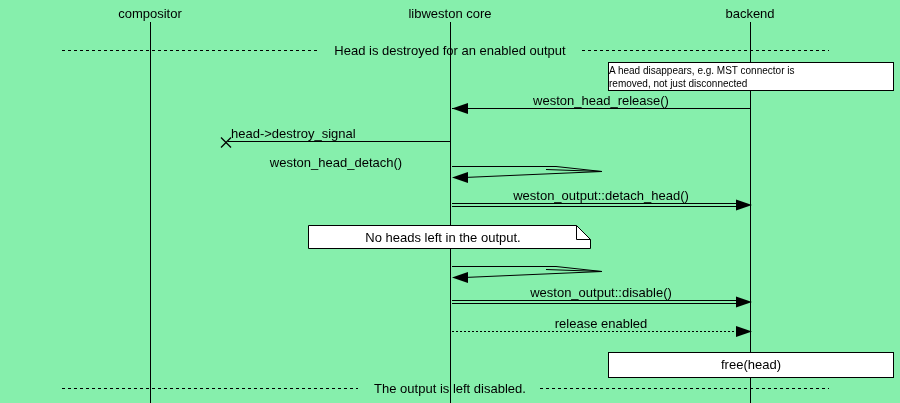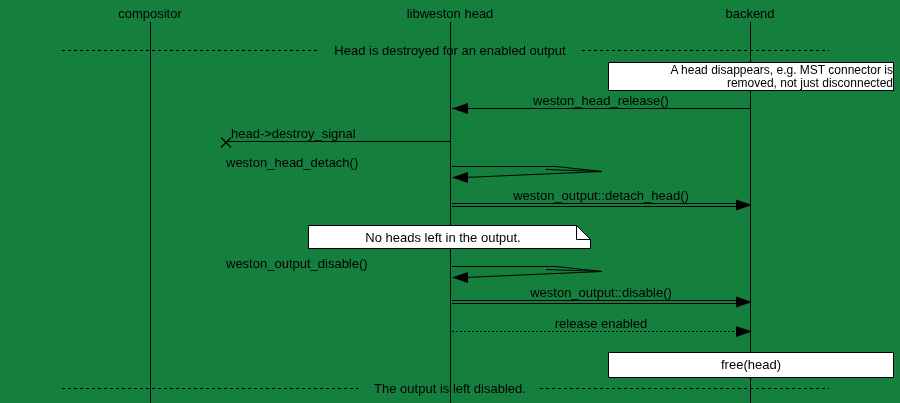--- a/index.html
+++ b/index.html
@@ -1,38 +1,38 @@
 <!DOCTYPE html>
 <html><head>
 <meta charset="utf-8">
 <style>
   html,body{margin:0;padding:0;background:#ffffff;}
   .canvas{
     position:relative;
     width:900px;height:403px;
-    background:#15803d;
+    background:#86efac;
     font-family:"Liberation Sans", sans-serif;
     overflow:hidden;
     color:#000;
   }
   .canvas svg{position:absolute;left:0;top:0;}
   .lbl{
     position:absolute;
     font-size:13px;
     line-height:15px;
     white-space:nowrap;
     color:#000;
   }
   .c{text-align:center;}
-  .r{text-align:left;}
+  .r{text-align:center;}
   .note-text{
     position:absolute;
-    font-size:12px;
+    font-size:10px;
     line-height:13.5px;
-    text-align:right;
+    text-align:left;
     color:#000;
   }
 </style>
 </head>
 <body>
 
 <div class="canvas">
 
   <svg width="900" height="403" viewBox="0 0 900 403">
 
@@ -92,35 +92,34 @@
 
     <rect x="608.5" y="352.5" width="285" height="25" fill="#fff" stroke="#000" stroke-width="1" shape-rendering="crispEdges"></rect>
 
     <g stroke="#000" stroke-width="1" stroke-dasharray="3,3" shape-rendering="crispEdges">
       <line x1="62" y1="388.5" x2="358" y2="388.5"></line>
       <line x1="540" y1="388.5" x2="829" y2="388.5"></line>
     </g>
   </svg>
 
   <div class="lbl c" style="left:90px;top:6px;width:120px;">compositor</div>
-  <div class="lbl c" style="left:390px;top:6px;width:120px;">libweston head</div>
+  <div class="lbl c" style="left:390px;top:6px;width:120px;">libweston core</div>
   <div class="lbl c" style="left:690px;top:6px;width:120px;">backend</div>
 
   <div class="lbl c" style="left:300px;top:43px;width:300px;">Head is destroyed for an enabled output</div>
   <div class="lbl c" style="left:300px;top:381px;width:300px;">The output is left disabled.</div>
 
   <div class="note-text" style="left:609px;top:63.5px;width:284px;">
     <div>A head disappears, e.g. MST connector is</div>
     <div>removed, not just disconnected</div>
   </div>
 
   <div class="lbl c" style="left:451px;top:93px;width:300px;">weston_head_release()</div>
   <div class="lbl" style="left:231px;top:126px;">head-&gt;destroy_signal</div>
   <div class="lbl r" style="left:226px;top:155px;width:220px;">weston_head_detach()</div>
   <div class="lbl c" style="left:451px;top:188px;width:300px;">weston_output::detach_head()</div>
   <div class="lbl c" style="left:309px;top:230px;width:268px;text-align:center;">No heads left in the output.</div>
-  <div class="lbl r" style="left:226px;top:256px;width:220px;">weston_output_disable()</div>
   <div class="lbl c" style="left:451px;top:285px;width:300px;">weston_output::disable()</div>
   <div class="lbl c" style="left:451px;top:316px;width:300px;">release enabled</div>
 
   <div class="lbl c" style="left:609px;top:357px;width:284px;text-align:center;">free(head)</div>
 
 </div>
 
 </body></html>

